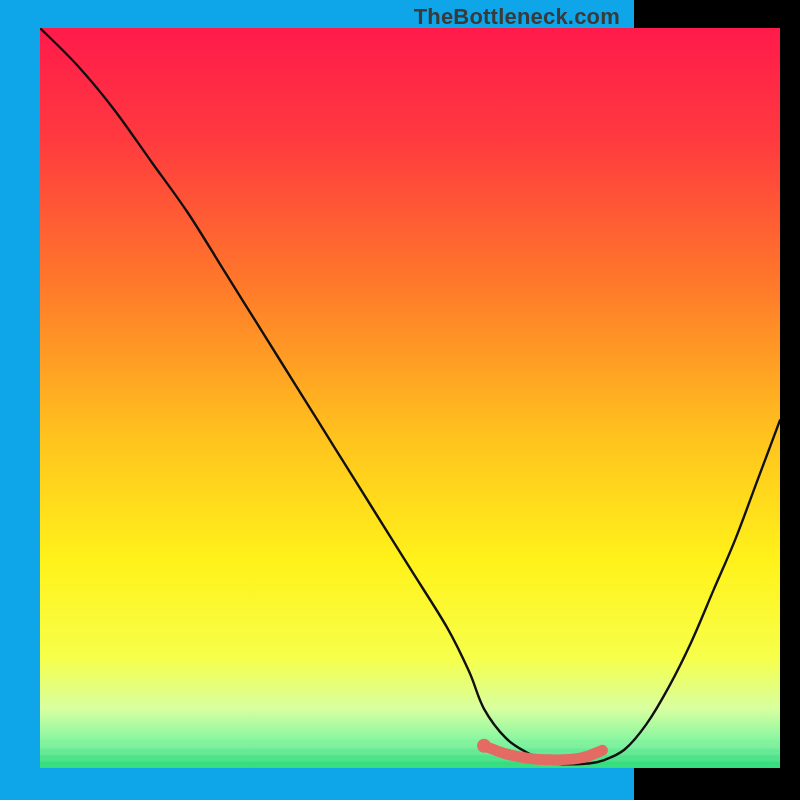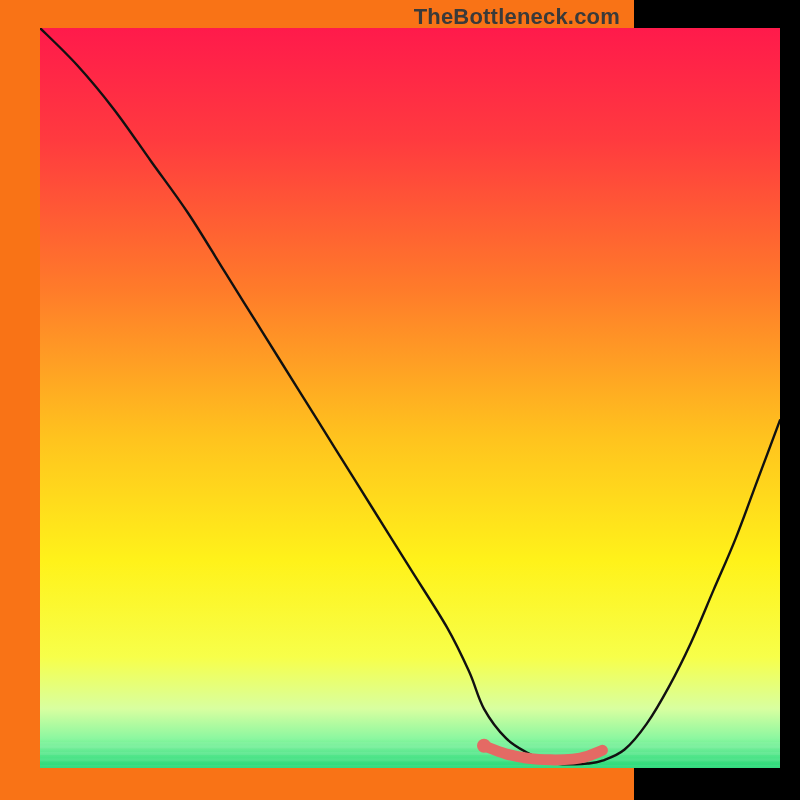--- a/index.html
+++ b/index.html
@@ -8,21 +8,21 @@
     width: 800px;
     height: 800px;
     background: #000;
     font-family: Arial, Helvetica, sans-serif;
     overflow: hidden;
   }
   .frame {
     position: relative;
     width: 634px;
     height: 800px;
-    background: #f97316;
+    background: #0ea5e9;
   }
   .watermark {
     position: absolute;
     top: 4px;
     right: 14px;
     color: #3a3a3a;
     font-size: 22px;
     font-weight: 600;
     letter-spacing: 0.2px;
     user-select: none;

